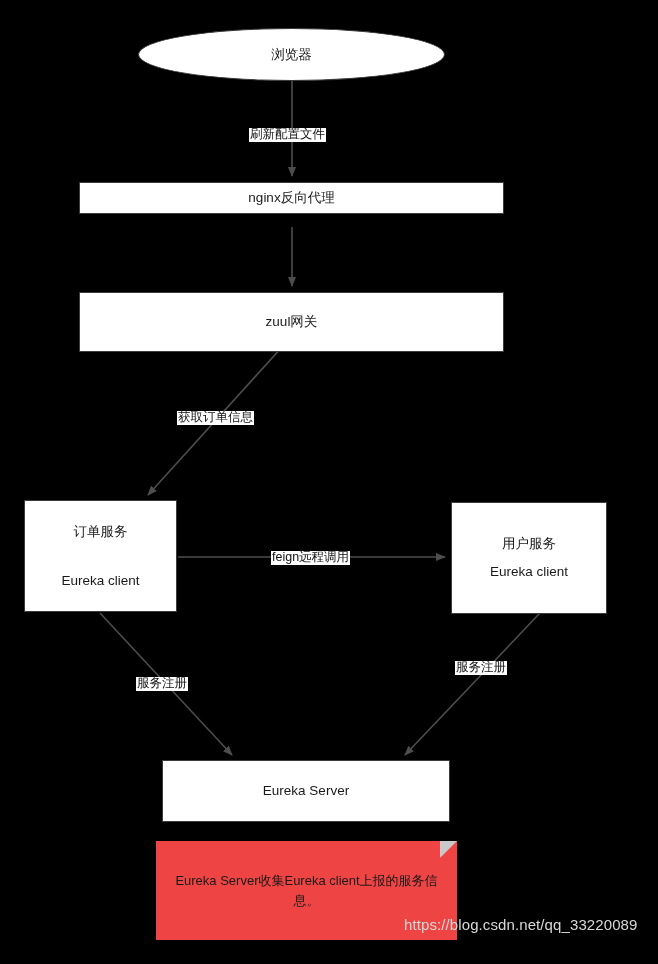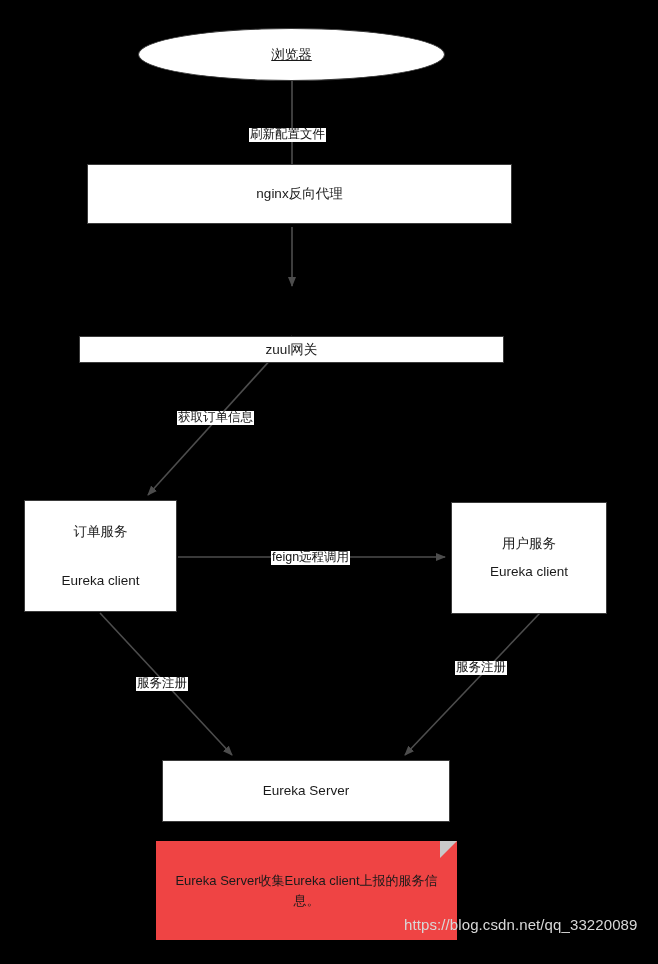--- a/index.html
+++ b/index.html
@@ -115,29 +115,29 @@
 
     <line x1="292" y1="336" x2="148" y2="495" stroke="#4d4d4d" stroke-width="1.6" marker-end="url(#arrowhead)"></line>
 
     <line x1="178" y1="557" x2="445" y2="557" stroke="#4d4d4d" stroke-width="1.6" marker-end="url(#arrowhead)"></line>
 
     <line x1="100" y1="613" x2="232" y2="755" stroke="#4d4d4d" stroke-width="1.6" marker-end="url(#arrowhead)"></line>
 
     <line x1="540" y1="613" x2="405" y2="755" stroke="#4d4d4d" stroke-width="1.6" marker-end="url(#arrowhead)"></line>
   </svg>
 
-  <div class="ellipse-node" style="left:138px; top:28px; width:307px; height:53px;text-decoration:underline;">
+  <div class="ellipse-node" style="left:138px; top:28px; width:307px; height:53px;">
     <span class="node-line">浏览器</span>
   </div>
 
-  <div class="node" style="left:79px; top:164px; width:425px; height:60px;margin-left:8px;">
+  <div class="node" style="left:79px; top:182px; width:425px; height:32px;">
     <span class="node-line">nginx反向代理</span>
   </div>
 
-  <div class="node" style="left:79px; top:292px; width:425px; height:27px;margin-top:44px;">
+  <div class="node" style="left:79px; top:292px; width:425px; height:60px;">
     <span class="node-line">zuul网关</span>
   </div>
 
   <div class="node" style="left:24px; top:500px; width:153px; height:112px;gap:21px;">
     <span class="node-line">订单服务</span>
     <span class="node-line">Eureka client</span>
   </div>
 
   <div class="node" style="left:451px; top:502px; width:156px; height:112px;">
     <span class="node-line">用户服务</span>

